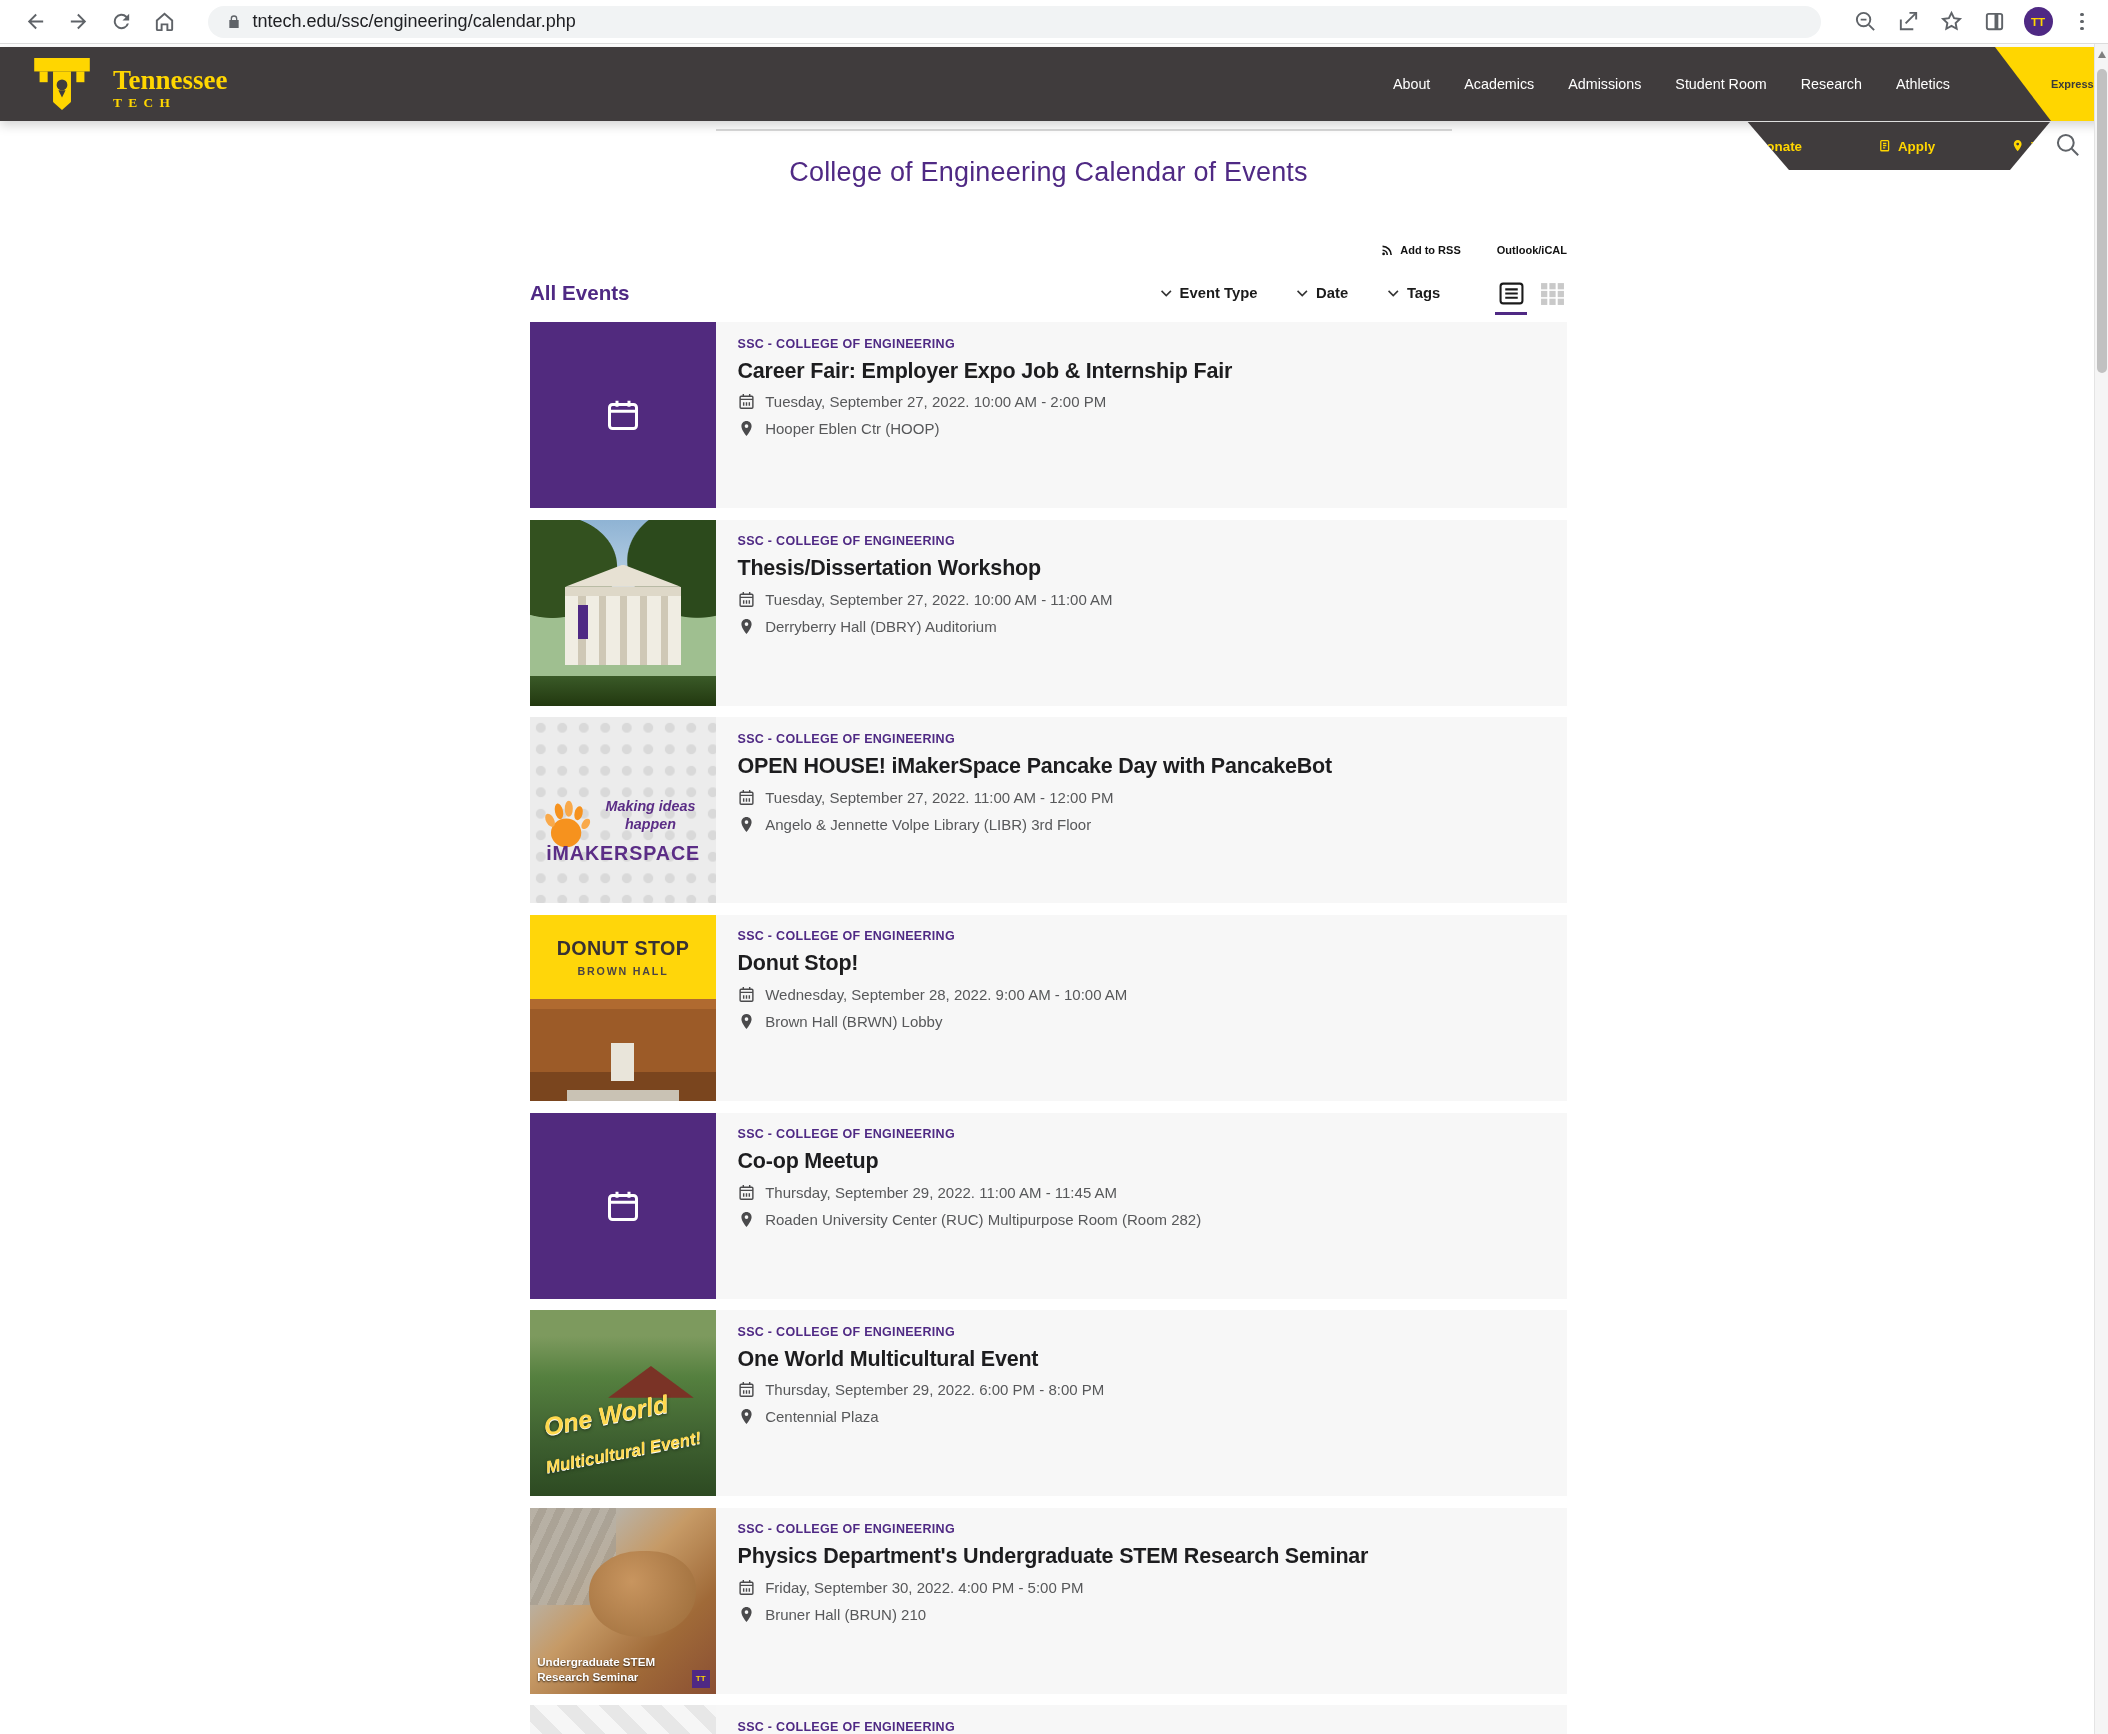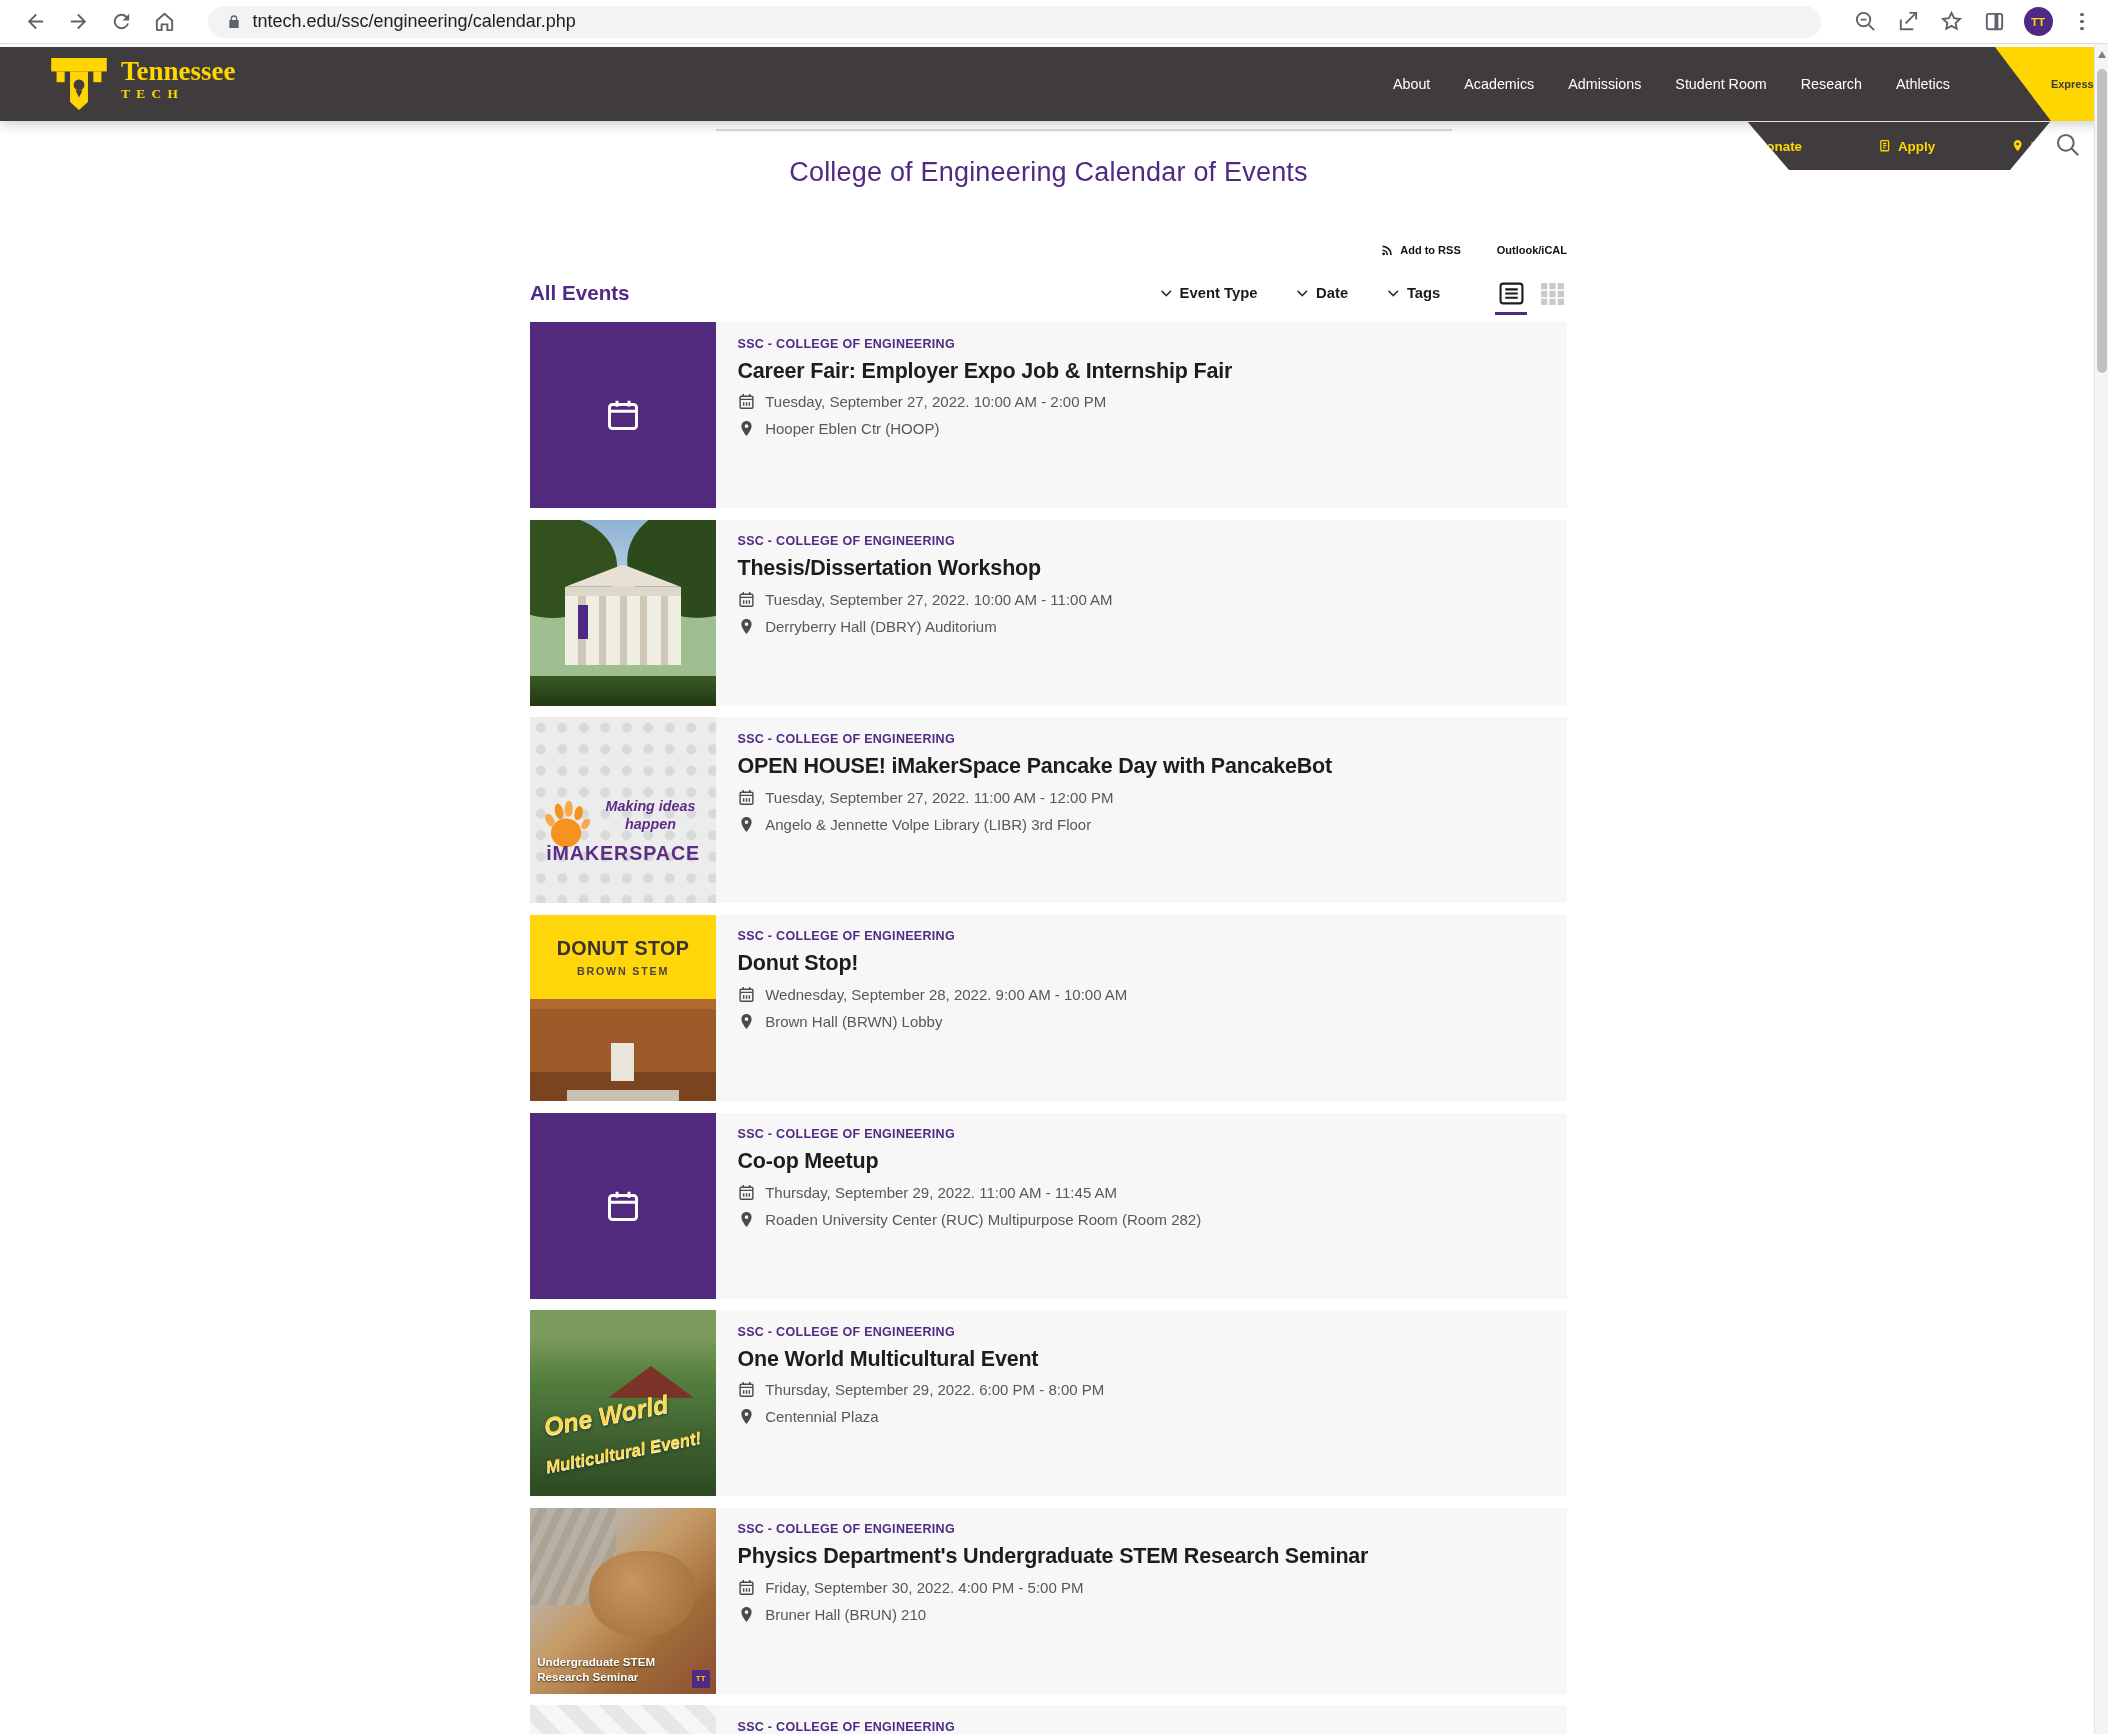--- a/index.html
+++ b/index.html
@@ -18,21 +18,21 @@
   .urlpill svg { width:16px; height:16px; color:#5f6368; flex:0 0 auto; }
   .urltext { font-size:18px; color:#202124; white-space:nowrap; overflow:hidden; }
   .avatar { width:29px; height:29px; border-radius:50%; background:#4f2984; color:#ffd600;
     font-size:11.6px; font-weight:bold; display:flex; align-items:center; justify-content:center; cursor:pointer; }
   .dots { display:flex; flex-direction:column; gap:3.6px; width:27px; align-items:center; cursor:pointer; }
   .dots i { width:3.6px; height:3.6px; border-radius:50%; background:#5f6368; }
 
   
   .site-header { position:absolute; top:47px; left:0; width:2108px; height:74px;
     background:#403c3d; z-index:20; box-shadow:0 4.5px 10.7px rgba(0,0,0,.18); }
-  .logo { position:absolute; left:51px; top:10.7px; display:flex; gap:14px; align-items:flex-start; cursor:pointer; }
+  .logo { position:absolute; left:34px; top:10.7px; display:flex; gap:23px; align-items:flex-end; cursor:pointer; }
   .logo-mark { width:56px; height:52px; }
   .wm1 { font-family:"Liberation Serif","DejaVu Serif",serif; font-weight:bold;
     color:#ffd600; font-size:27px; line-height:1; }
   .wm2 { font-family:"Liberation Serif","DejaVu Serif",serif; font-weight:bold;
     color:#ffd600; font-size:13.4px; letter-spacing:6.3px; line-height:1; margin-top:2.7px; }
   .mainnav { position:absolute; right:158px; top:0; height:74px; display:flex;
     align-items:center; gap:34px; }
   .mainnav a { color:#fff; font-size:14.3px; text-decoration:none; cursor:pointer; white-space:nowrap; }
   .express { position:absolute; right:0; top:0; width:156px; height:74px; background:#ffd600;
     clip-path:polygon(43px 0,156px 0,156px 74px,99px 74px); display:flex; align-items:center;
@@ -427,21 +427,21 @@
             </svg>
           <span>Angelo &amp; Jennette Volpe Library (LIBR) 3rd Floor</span>
         </div>
       </div>
     </article>
 
     <article class="card">
       <figure class="thumb th-donut">
         <div class="dn-top">
           <span class="dn1">DONUT STOP</span>
-          <span class="dn2">BROWN STEM</span>
+          <span class="dn2">BROWN HALL</span>
         </div>
         <div class="dn-bottom">
           <div class="dn-door"></div>
           <div class="dn-steps"></div>
         </div>
       </figure>
       <div class="card-body">
         <div class="cat">SSC - COLLEGE OF ENGINEERING</div>
         <h3 class="etitle">Donut Stop!</h3>
         <div class="meta">

